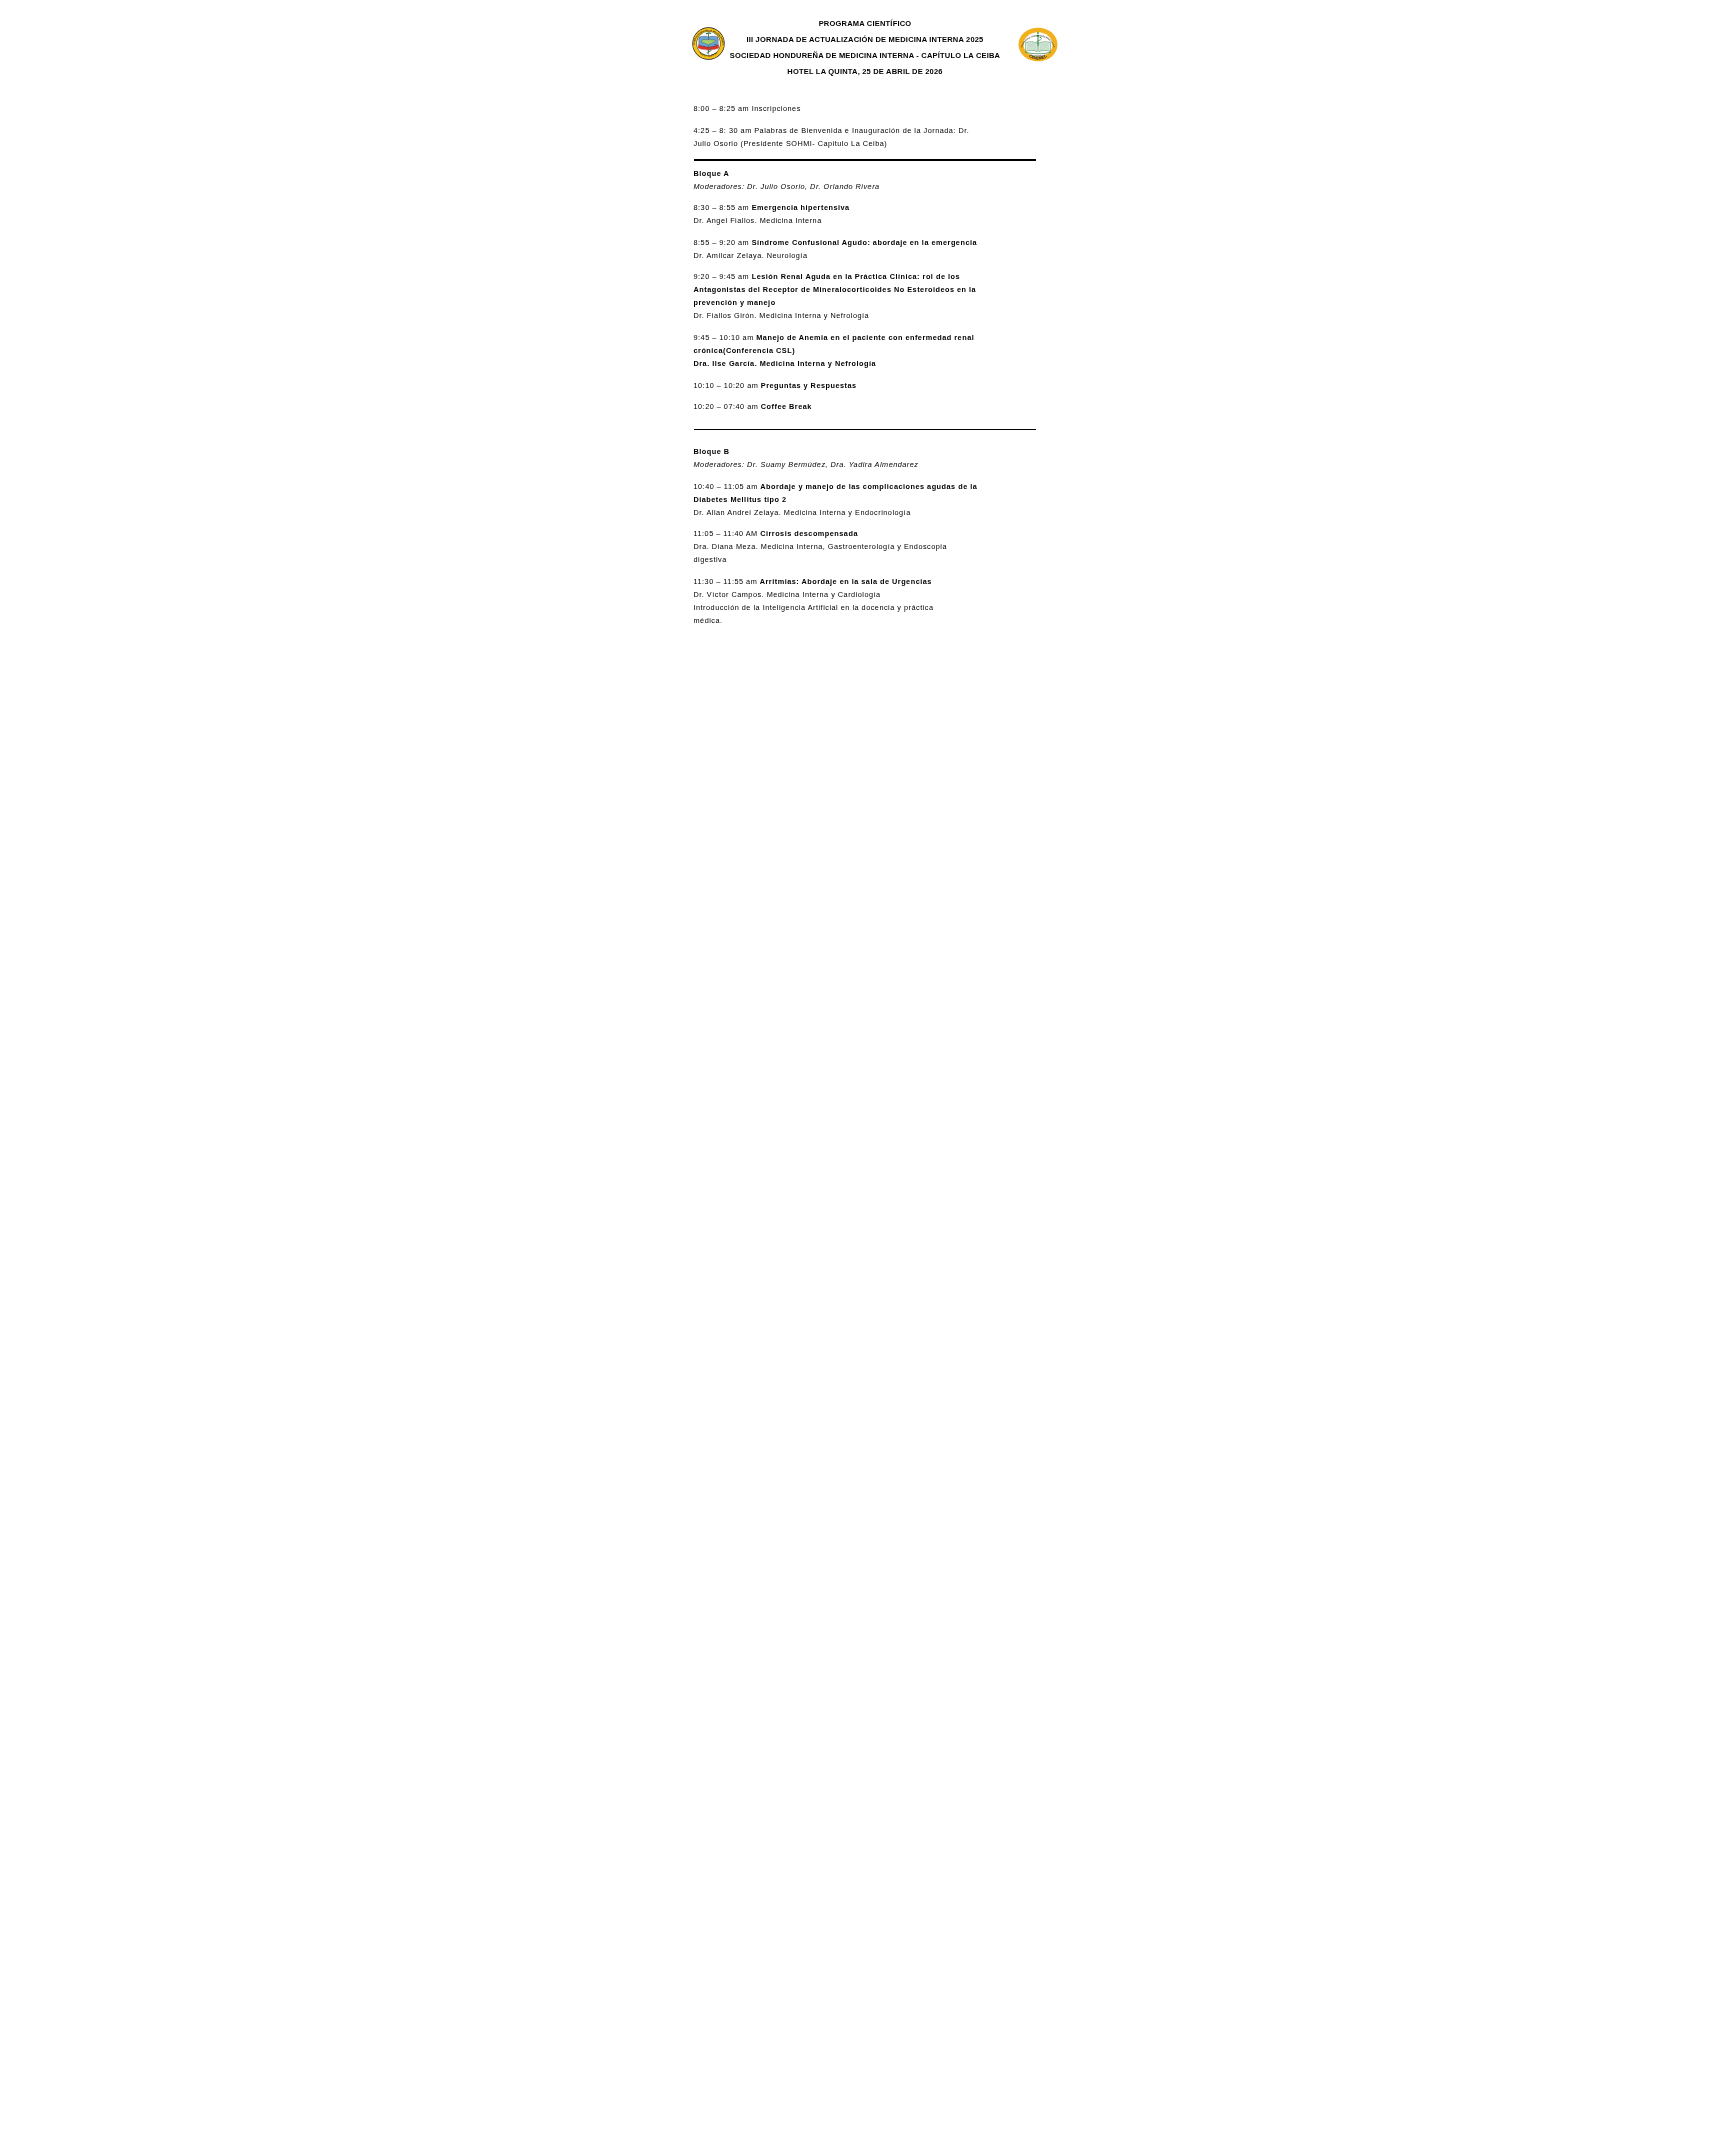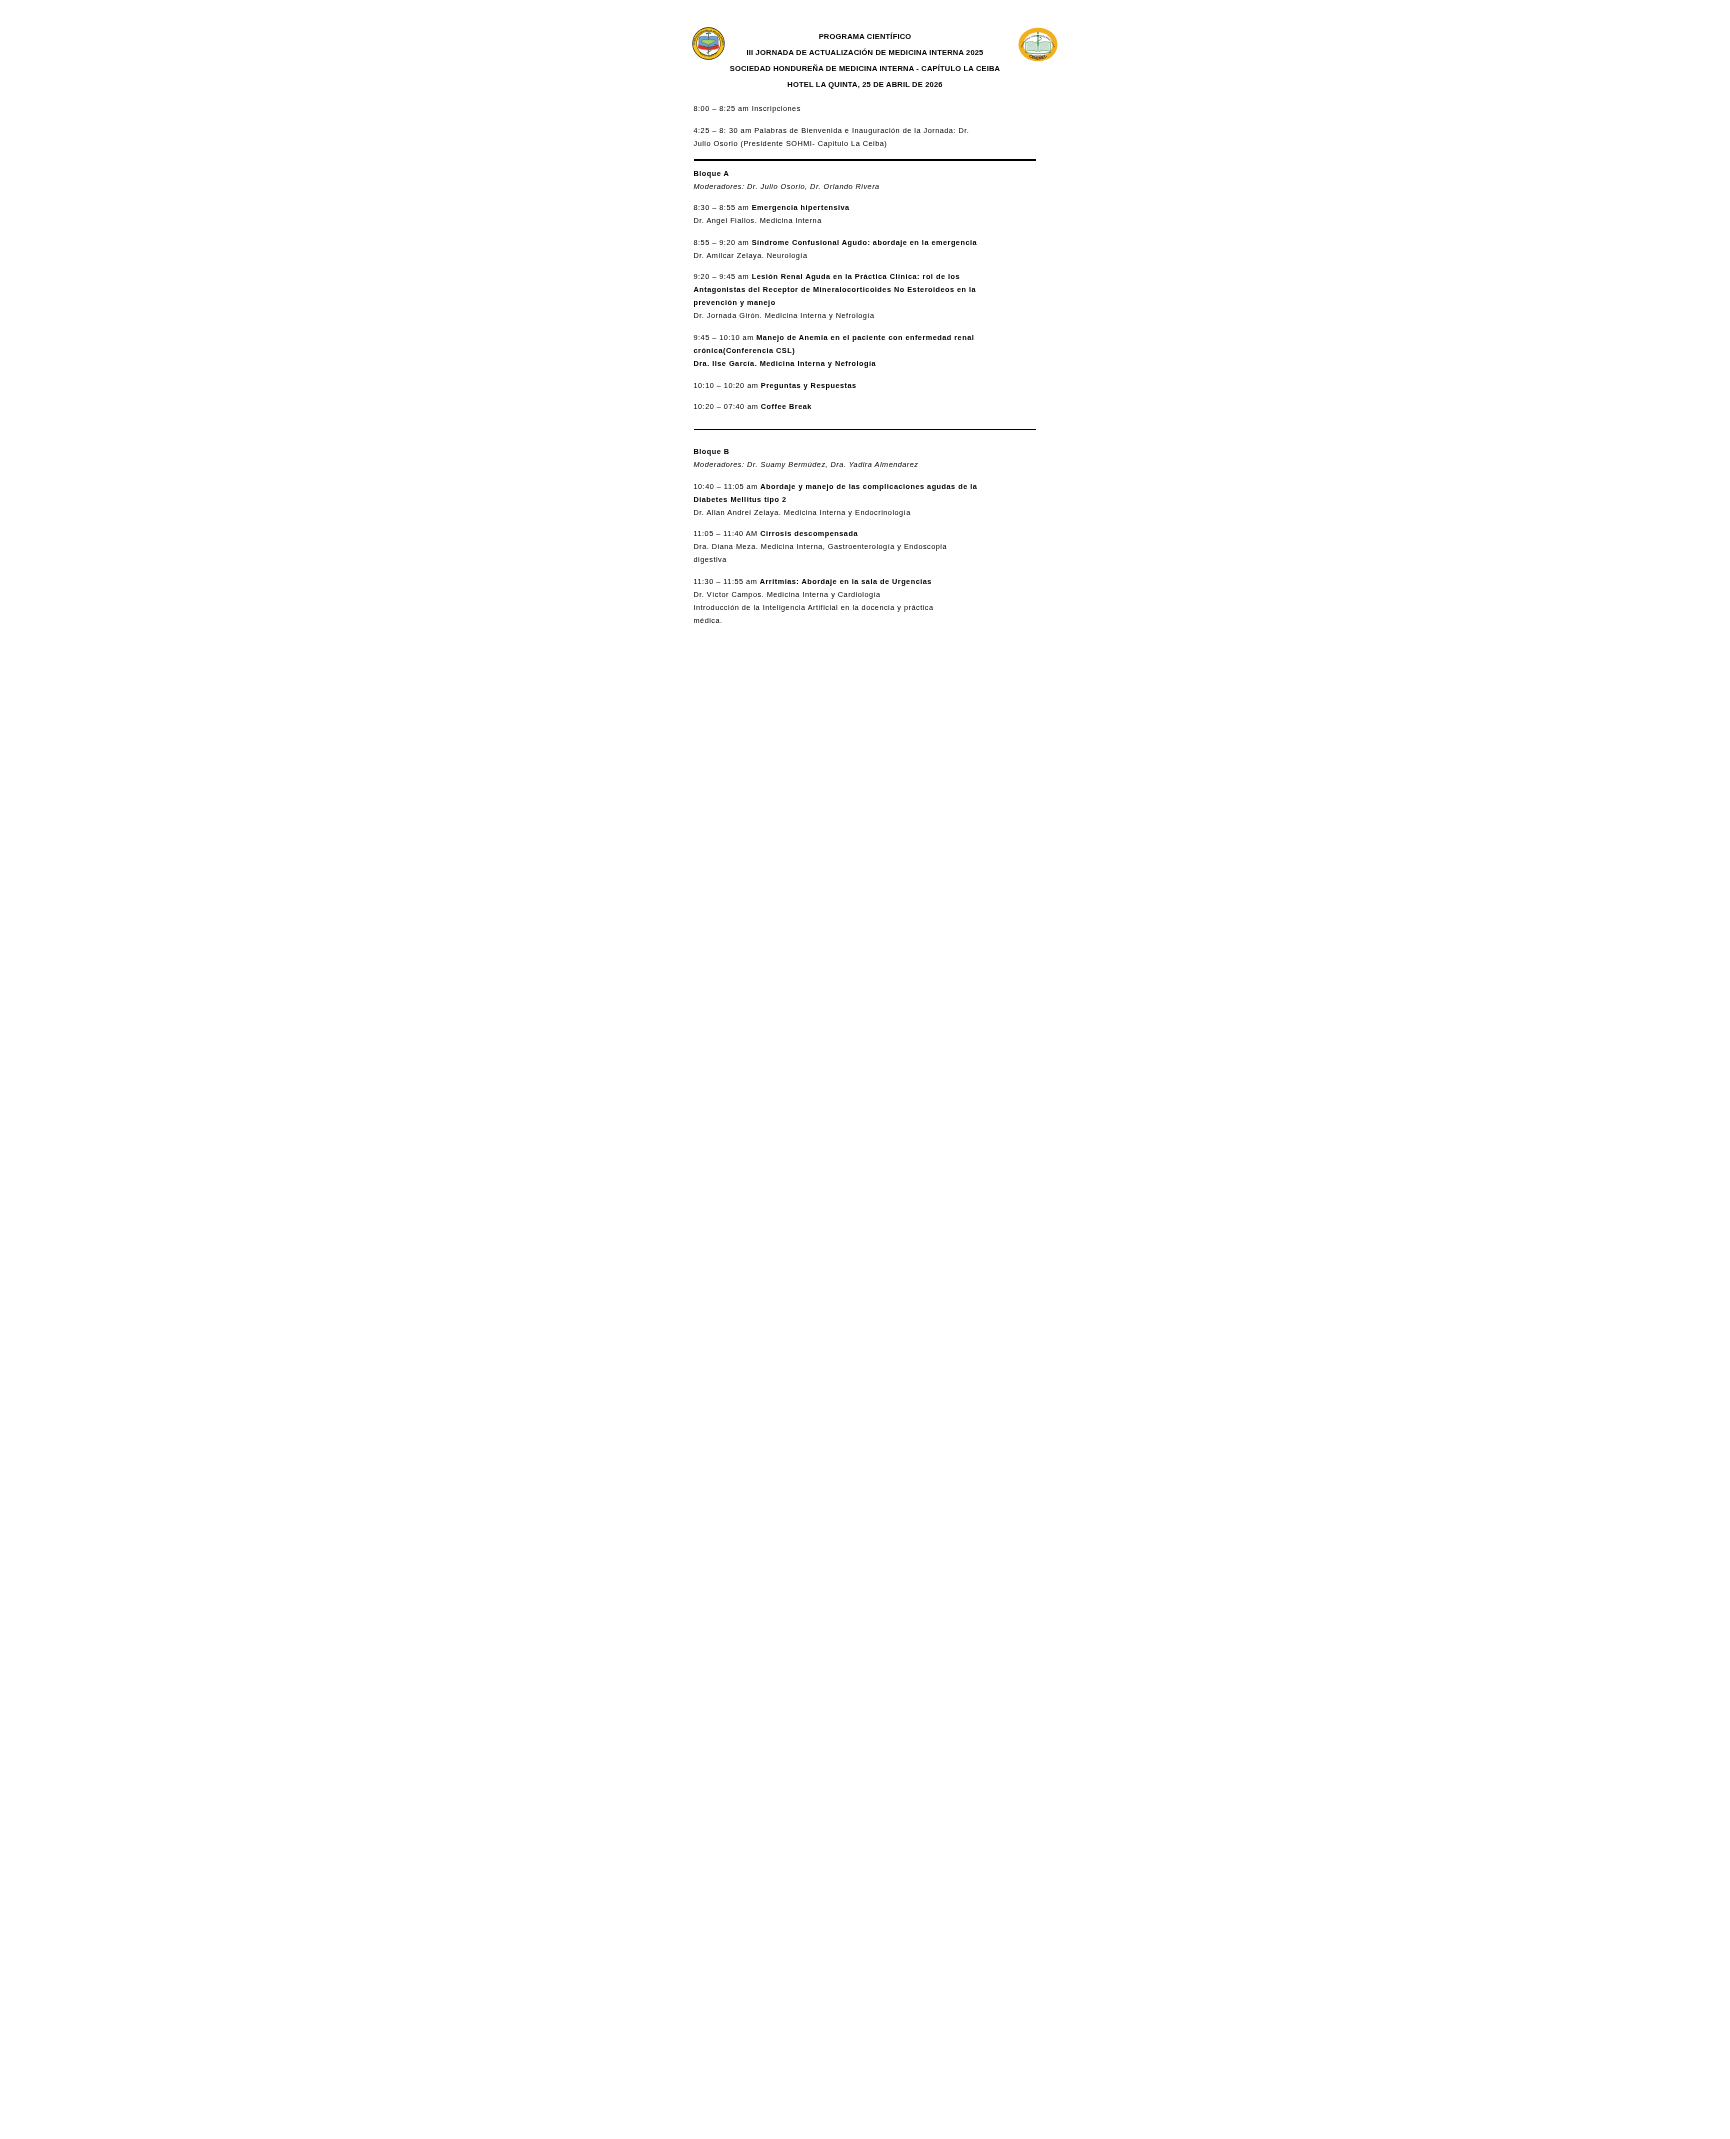--- a/index.html
+++ b/index.html
@@ -7,21 +7,21 @@
   body {
     width: 433px;
     height: 669px;
     margin: 0 auto;
     font-family: "Liberation Sans", sans-serif;
     color: #000000;
     overflow: hidden;
     position: relative;
   }
   .header { position: relative; height: 91px; }
-  .titles { padding-top: 29px; text-align: center; }
+  .titles { padding-top: 16px; text-align: center; }
   .title-line {
     font-weight: 700;
     font-size: 7.5px;
     letter-spacing: 0.2px;
     line-height: 16px;
     white-space: nowrap;
   }
   .logo { position: absolute; }
   .logo-left { left: 43px; top: 26.5px; width: 33px; height: 33px; }
   .logo-right { left: 369px; top: 27px; width: 40px; height: 35px; }
@@ -153,21 +153,21 @@
       <div class="line"><span class="seg-regular">Dr. Angel Fiallos. Medicina Interna</span></div>
     </div>
     <div class="paragraph">
       <div class="line"><span class="seg-regular">8:55 – 9:20 am </span><span class="seg-bold">Síndrome Confusional Agudo: abordaje en la emergencia</span></div>
       <div class="line"><span class="seg-regular">Dr. Amilcar Zelaya. Neurología</span></div>
     </div>
     <div class="paragraph">
       <div class="line"><span class="seg-regular">9:20 – 9:45 am </span><span class="seg-bold">Lesión Renal Aguda en la Práctica Clínica: rol de los</span></div>
       <div class="line"><span class="seg-bold">Antagonistas del Receptor de Mineralocorticoides No Esteroideos en la</span></div>
       <div class="line"><span class="seg-bold">prevención y manejo</span></div>
-      <div class="line"><span class="seg-regular">Dr. Jornada Girón. Medicina Interna y Nefrología</span></div>
+      <div class="line"><span class="seg-regular">Dr. Fiallos Girón. Medicina Interna y Nefrología</span></div>
     </div>
     <div class="paragraph">
       <div class="line"><span class="seg-regular">9:45 – 10:10 am </span><span class="seg-bold">Manejo de Anemia en el paciente con enfermedad renal</span></div>
       <div class="line"><span class="seg-bold">crónica(Conferencia CSL)</span></div>
       <div class="line"><span class="seg-bold">Dra. Ilse García. Medicina Interna y Nefrología</span></div>
     </div>
     <div class="paragraph">
       <div class="line"><span class="seg-regular">10:10 – 10:20 am </span><span class="seg-bold">Preguntas y Respuestas</span></div>
     </div>
     <div class="paragraph">

